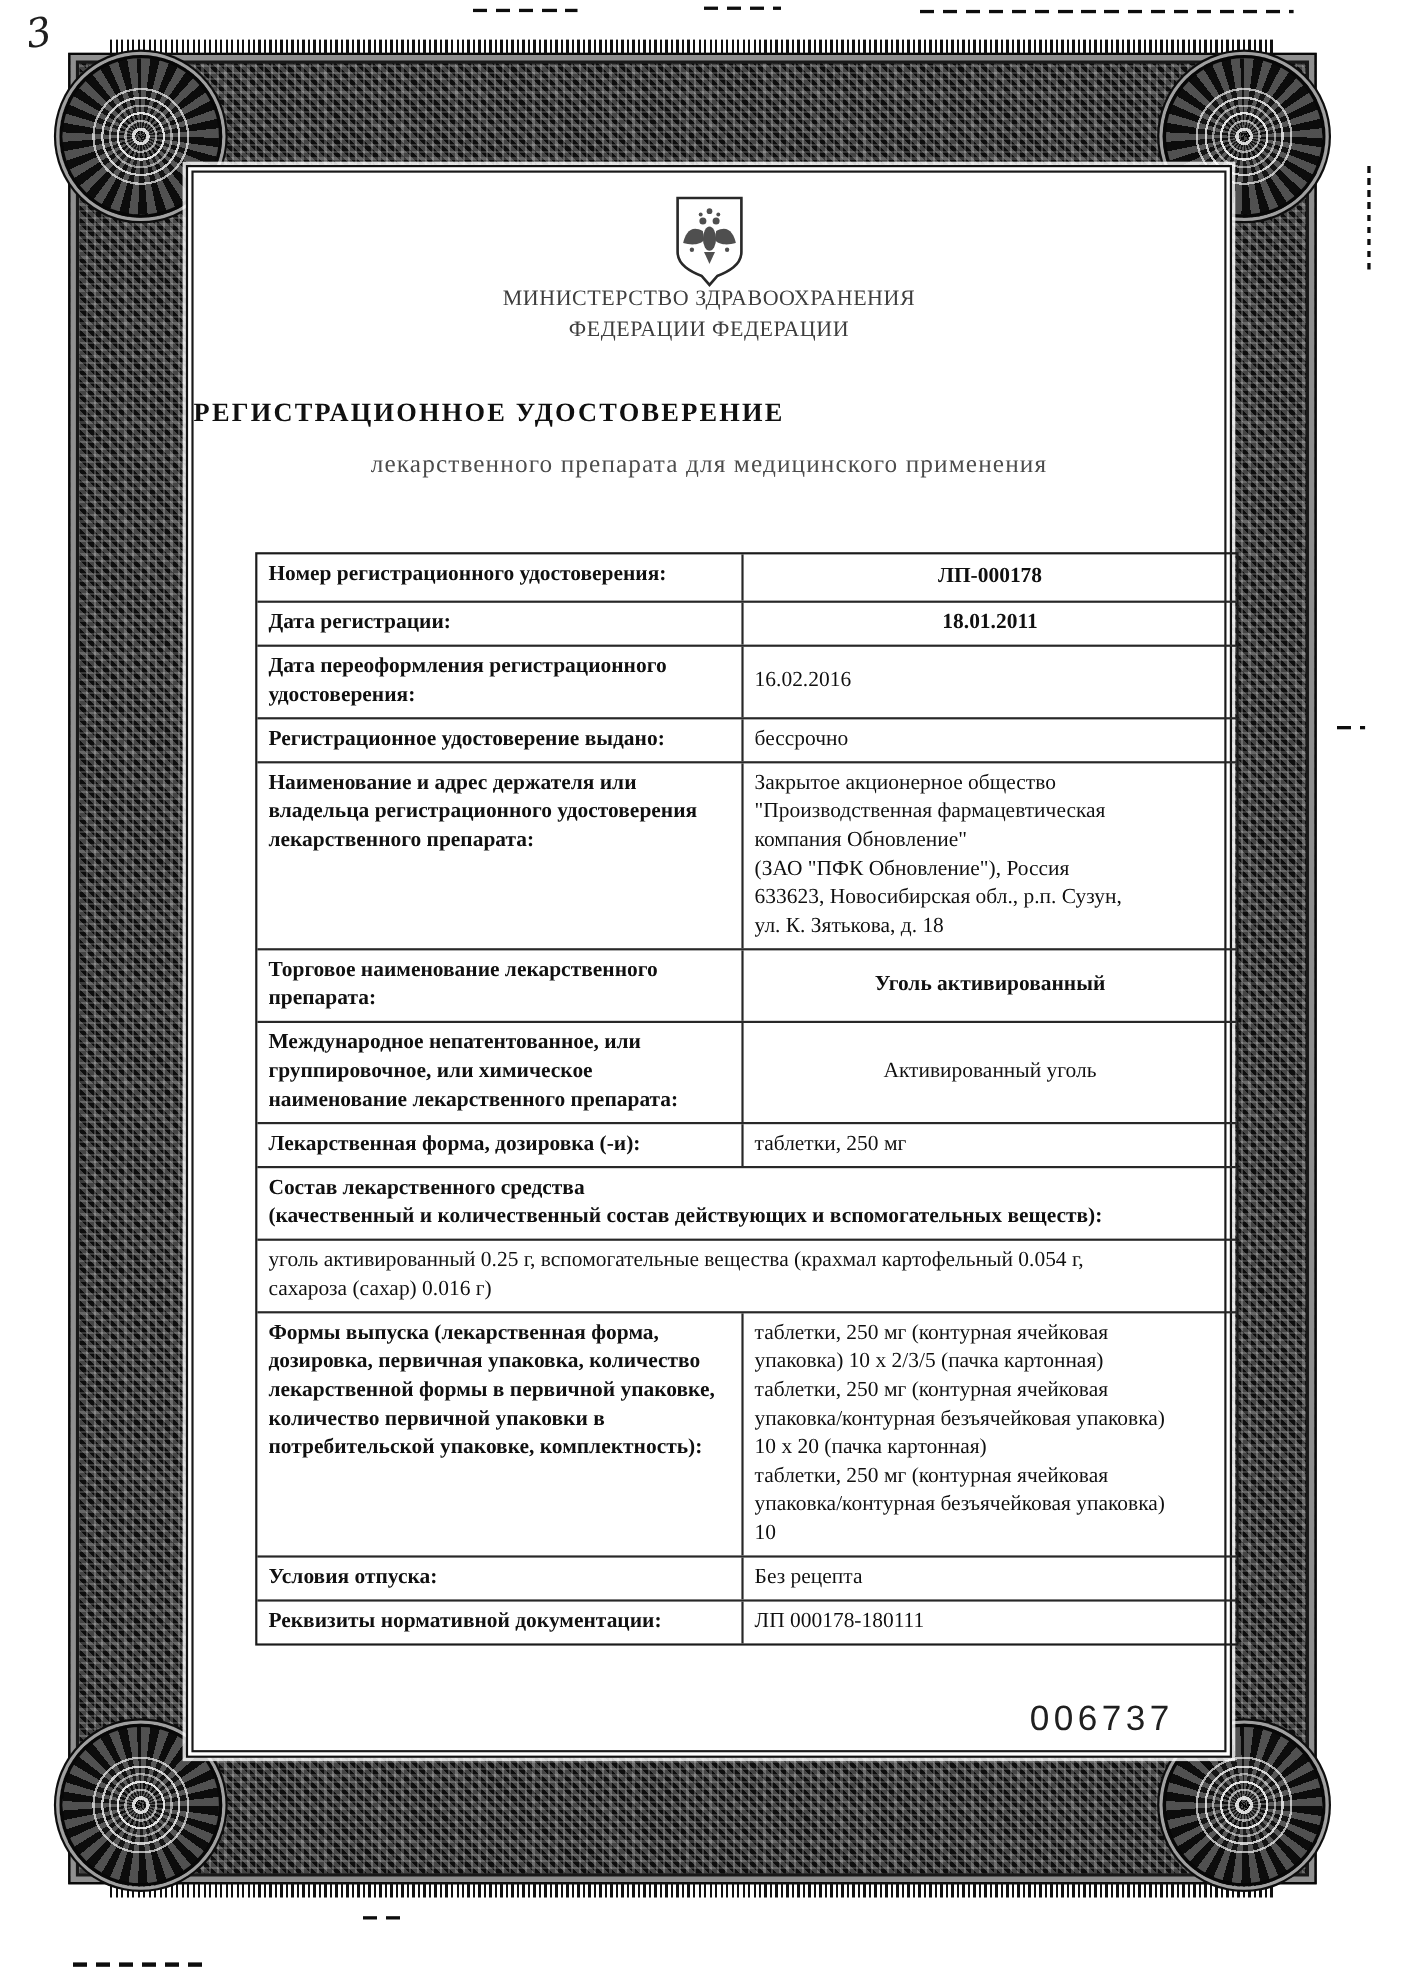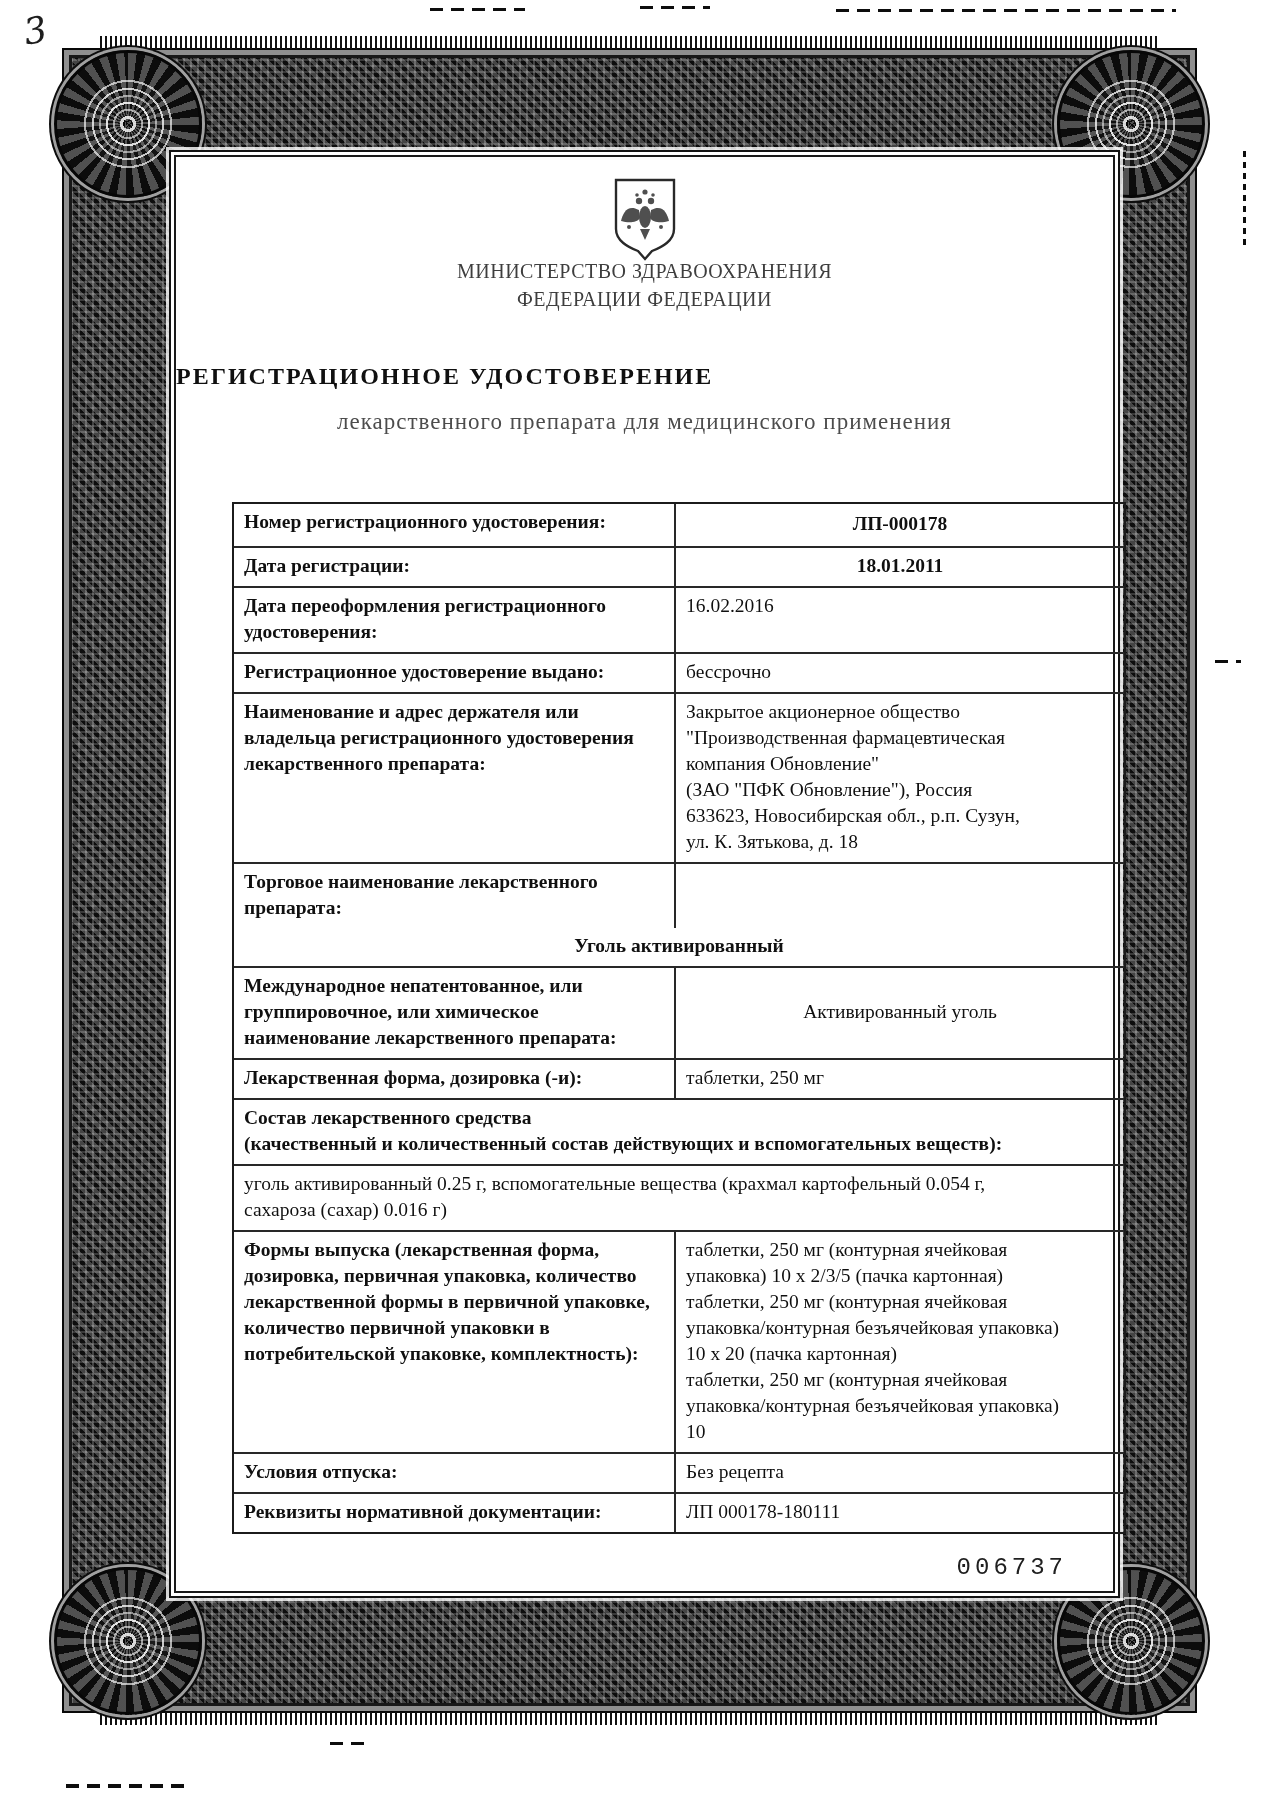--- a/index.html
+++ b/index.html
@@ -56,22 +56,22 @@
             border:2px solid #1f1f1f; font-size:19.5px; line-height:26px; color:#141414; }
   .trow { display:flex; border-top:2px solid #2b2b2b; }
   .trow:first-child { border-top:none; }
   .cell { padding:5px 10px 7px; }
   .lbl { width:442px; flex:none; font-weight:bold; border-right:2px solid #2b2b2b; }
   .val { flex:1; white-space:pre-line; }
   .val-center { display:flex; align-items:center; justify-content:center; text-align:center; }
   .b { font-weight:bold; }
   .fullcell { width:100%; white-space:pre-line; }
 
-  .serial { position:absolute; right:46px; bottom:10px; font-family:Liberation Mono, monospace;
-            font-size:24px; letter-spacing:4px; color:#242424; }
+  .serial { position:absolute; right:46px; bottom:10px; font-family:Liberation Sans, sans-serif;
+            font-size:32px; letter-spacing:4px; color:#242424; }
 </style>
 </head>
 <body>
 
 <div class="sheet">
 
   <div class="handwritten">3</div>
 
   <div class="noise" style="left:430px;top:8px;width:95px;height:3px;"></div>
   <div class="noise" style="left:640px;top:6px;width:70px;height:3px;"></div>
@@ -133,41 +133,41 @@
         <div class="trow" style="min-height:42px;">
           <div class="cell lbl">Номер регистрационного удостоверения:</div>
           <div class="cell val val-center b">ЛП-000178</div>
         </div>
 
         <div class="trow" style="min-height:36px;">
           <div class="cell lbl">Дата регистрации:</div>
           <div class="cell val val-center b">18.01.2011</div>
         </div>
 
-        <div class="trow" style="min-height:64px;">
+        <div class="trow" style="min-height:64px;align-items:center;">
           <div class="cell lbl">Дата переоформления регистрационного удостоверения:</div>
           <div class="cell val">16.02.2016</div>
         </div>
 
         <div class="trow" style="min-height:36px;">
           <div class="cell lbl">Регистрационное удостоверение выдано:</div>
           <div class="cell val">бессрочно</div>
         </div>
 
         <div class="trow" style="min-height:158px;">
           <div class="cell lbl">Наименование и адрес держателя или владельца регистрационного удостоверения лекарственного препарата:</div>
           <div class="cell val">Закрытое акционерное общество
 "Производственная фармацевтическая
 компания Обновление"
 (ЗАО "ПФК Обновление"), Россия
 633623, Новосибирская обл., р.п. Сузун,
 ул. К. Зятькова, д. 18</div>
         </div>
 
-        <div class="trow" style="min-height:60px;flex-direction:column;">
+        <div class="trow" style="min-height:60px;">
           <div class="cell lbl">Торговое наименование лекарственного препарата:</div>
           <div class="cell val val-center b">Уголь активированный</div>
         </div>
 
         <div class="trow" style="min-height:92px;">
           <div class="cell lbl">Международное непатентованное, или группировочное, или химическое наименование лекарственного препарата:</div>
           <div class="cell val val-center">Активированный уголь</div>
         </div>
 
         <div class="trow" style="min-height:34px;">

